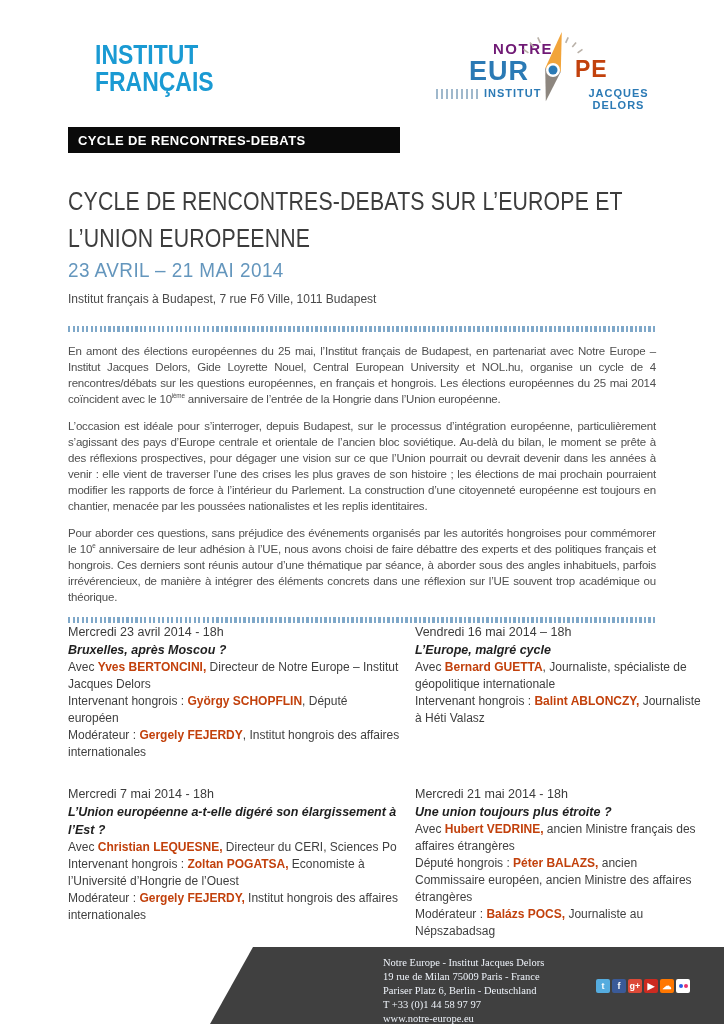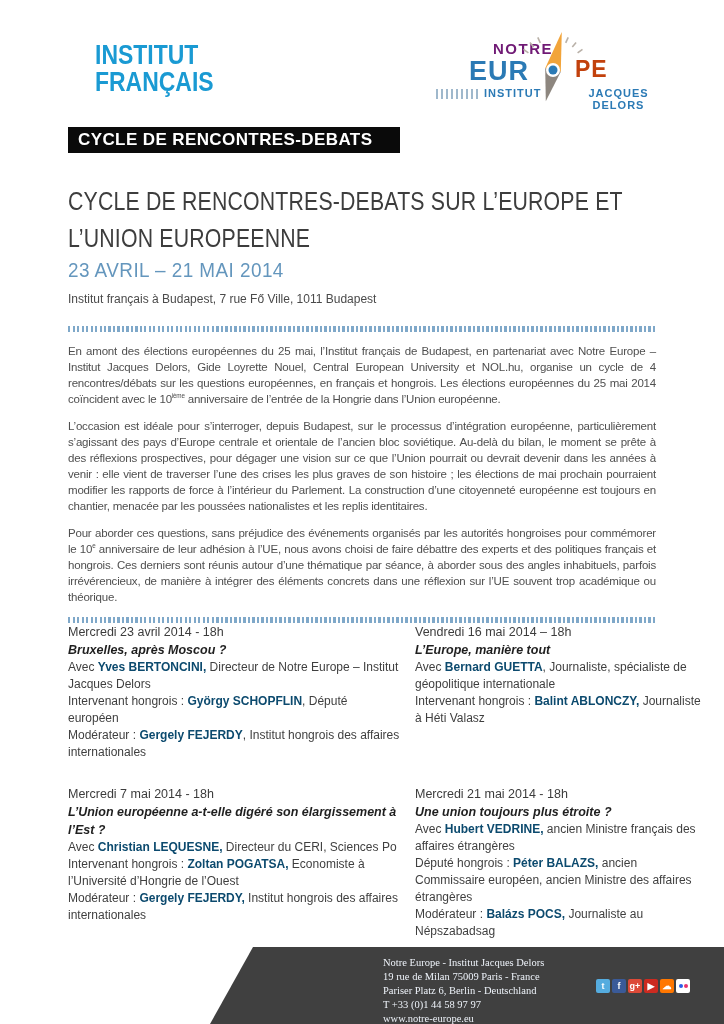--- a/index.html
+++ b/index.html
@@ -25,21 +25,21 @@
   .ne-bottom { position:absolute; left:0; top:61px; width:224px; height:14px; }
   .ne-ticks { position:absolute; left:0; top:2px; width:44px; height:10px;
               background:repeating-linear-gradient(90deg,#9fb8cc 0 2px,transparent 2px 5px); }
   .ne-institut { position:absolute; left:48px; top:0; font-size:11px; font-weight:700;
                  letter-spacing:1px; color:#2b7ab5; }
   .ne-jd { position:absolute; left:141px; top:0; font-size:11px; font-weight:700;
            letter-spacing:1px; color:#2b7ab5;text-align:center; }
 
   
   .banner { position:absolute; left:68px; top:127px; width:332px; height:26px;
-            background:#0a0a0a; color:#ffffff; font-size:17px; font-weight:700;
+            background:#0a0a0a; color:#ffffff; font-size:13px; font-weight:700;
             letter-spacing:0.4px; display:flex; align-items:center; padding-left:10px; }
 
   
   .title { position:absolute; left:68px; top:183px; width:690px;
            font-size:25px; font-weight:400; color:#3d3d3d; line-height:37px;
            letter-spacing:0.2px; transform:scaleX(0.852); transform-origin:left top; }
   .date-range { position:absolute; left:68px; top:258px; font-size:21px; color:#6496bd;
                 letter-spacing:0.5px; transform:scaleX(0.9); transform-origin:left top; }
   .venue { position:absolute; left:68px; top:292px; font-size:12px; color:#4a4a4a; }
 
@@ -53,21 +53,21 @@
   .sep-bottom { margin-top:12px; }
 
   
   .events-grid { width:642px; display:grid;
                  grid-template-columns:332px 295px; column-gap:15px; row-gap:24px; }
   .event { color:#3f3f3f; }
   .ev-date { font-size:12.5px; color:#3c3c3c; line-height:18px; }
   .ev-title { font-size:12.5px; font-weight:700; font-style:italic; color:#1f1f1f;
               line-height:18px; }
   .ev-line { font-size:12px; line-height:17px; }
-  .ev-line b { color:#0c4a6e; }
+  .ev-line b { color:#c2410c; }
 
   
   .footer { position:absolute; right:0; bottom:0; width:514px; height:77px;
             background:#404040;
             -webkit-clip-path:polygon(43px 0, 100% 0, 100% 100%, 0 100%);
             clip-path:polygon(43px 0, 100% 0, 100% 100%, 0 100%); }
   .footer-address { position:absolute; left:173px; top:9px;
                     font-family:"Liberation Serif", serif; font-size:10.5px;
                     line-height:14px; color:#eef3fa; }
   .footer-address .f-link { text-decoration:none; color:#eef3fa; }
@@ -140,21 +140,21 @@
         <div class="ev-date">Mercredi 23 avril 2014 - 18h</div>
         <div class="ev-title">Bruxelles, après Moscou ?</div>
         <div>
             <div class="ev-line"><span>Avec </span><b>Yves BERTONCINI,</b><span> Directeur de Notre Europe – Institut Jacques Delors</span></div>
             <div class="ev-line"><span>Intervenant hongrois : </span><b>György SCHOPFLIN</b><span>, Député européen</span></div>
             <div class="ev-line"><span>Modérateur : </span><b>Gergely FEJERDY</b><span>, Institut hongrois des affaires internationales</span></div>
           </div>
       </div>
       <div class="event">
         <div class="ev-date">Vendredi 16 mai 2014 – 18h</div>
-        <div class="ev-title">L’Europe, manière tout</div>
+        <div class="ev-title">L’Europe, malgré cycle</div>
         <div>
             <div class="ev-line"><span>Avec </span><b>Bernard GUETTA</b><span>, Journaliste, spécialiste de géopolitique internationale</span></div>
             <div class="ev-line"><span>Intervenant hongrois : </span><b>Balint ABLONCZY,</b><span> Journaliste à Héti Valasz</span></div>
           </div>
       </div>
       <div class="event">
         <div class="ev-date">Mercredi 7 mai 2014 - 18h</div>
         <div class="ev-title">L’Union européenne a-t-elle digéré son élargissement à l’Est ?</div>
         <div>
             <div class="ev-line"><span>Avec </span><b>Christian LEQUESNE,</b><span> Directeur du CERI, Sciences Po</span></div>

